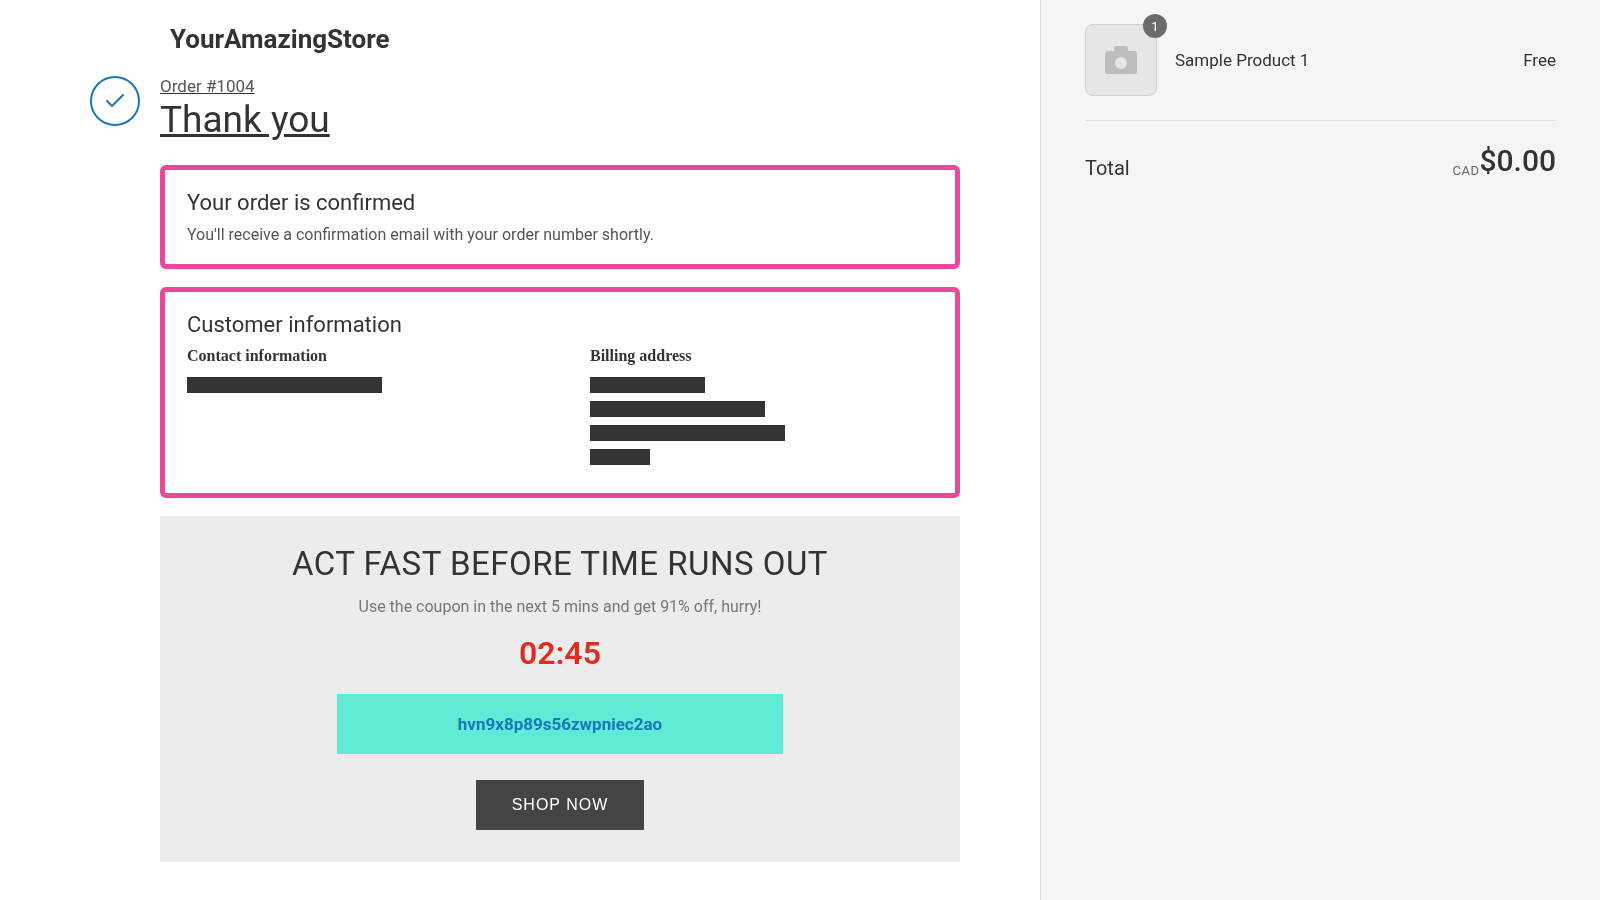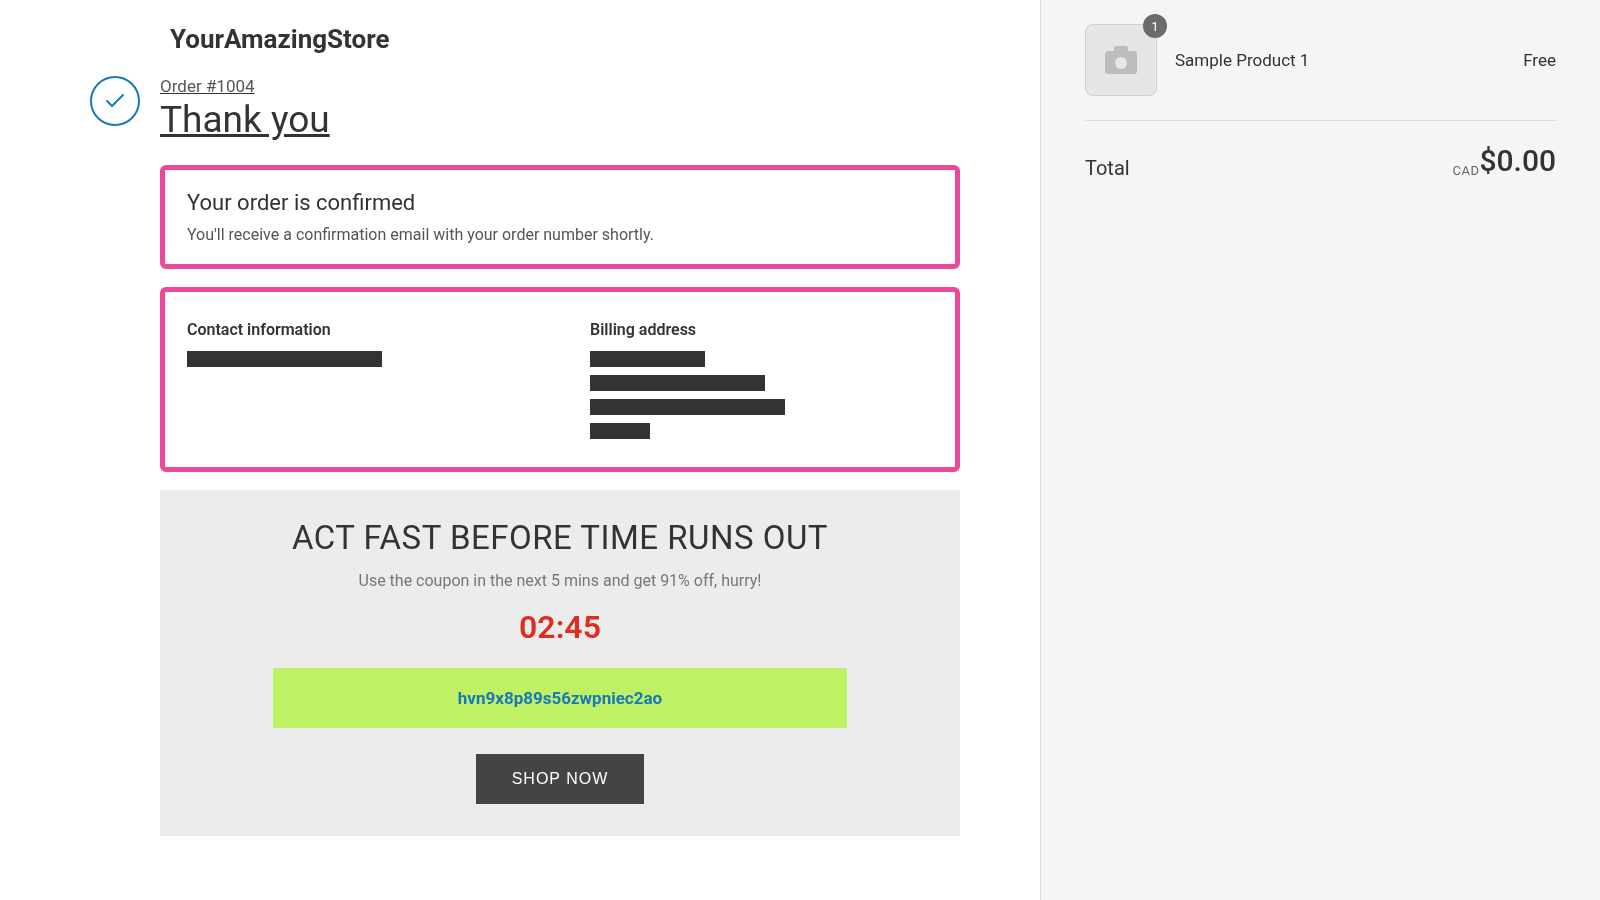--- a/index.html
+++ b/index.html
@@ -57,20 +57,21 @@
     margin-bottom: 10px;
   }
   .card-sub {
     font-size: 16px;
     color: #555;
   }
   .cust-grid {
     display: flex;
     gap: 60px;
     margin-top: 8px;
+    font-family: Liberation Serif, serif;
   }
   .cust-col { flex: 1; }
   .cust-label {
     font-size: 16px;
     font-weight: 600;
     color: #333;
     margin-bottom: 12px;
   }
   .redact {
     background: #333;
@@ -94,23 +95,23 @@
     color: #777;
     margin-top: 14px;
   }
   .timer {
     font-size: 32px;
     font-weight: 600;
     color: #e22b20;
     margin-top: 18px;
   }
   .coupon-box {
-    background: #bef264;
+    background: #5eead4;
     margin: 22px auto 0;
-    width: 574px;
+    width: 446px;
     padding: 20px 10px;
   }
   .coupon-code {
     font-size: 17px;
     font-weight: 700;
     color: #1878b9;
   }
   .shop-btn {
     display: inline-block;
     background: #444;
@@ -191,20 +192,21 @@
       <div class="thank-you">Thank you</div>
     </div>
   </div>
 
   <div class="card">
     <div class="card-title">Your order is confirmed</div>
     <div class="card-sub">You'll receive a confirmation email with your order number shortly.</div>
   </div>
 
   <div class="card">
+    <div class="card-title">Customer information</div>
     <div class="cust-grid">
       <div class="cust-col">
         <div class="cust-label">Contact information</div>
         <div class="redact" style="width:195px"></div>
       </div>
       <div class="cust-col">
         <div class="cust-label">Billing address</div>
         <div class="redact" style="width:115px"></div>
         <div class="redact" style="width:175px"></div>
         <div class="redact" style="width:195px"></div>

